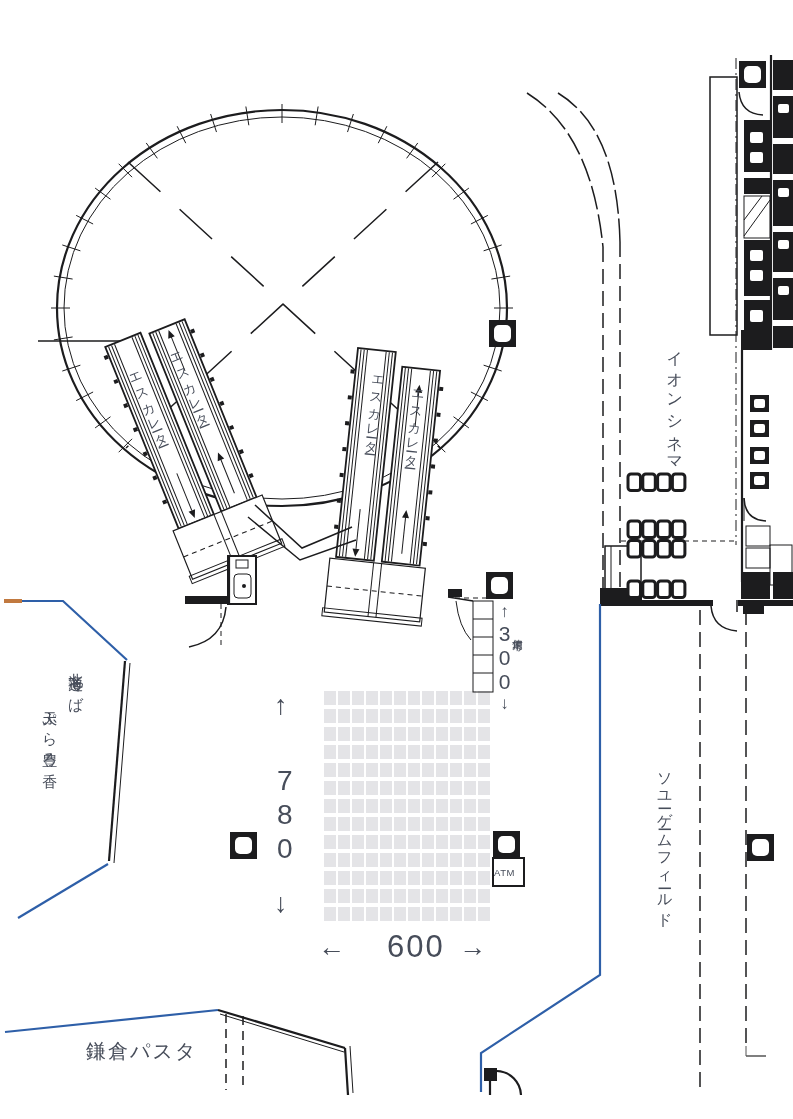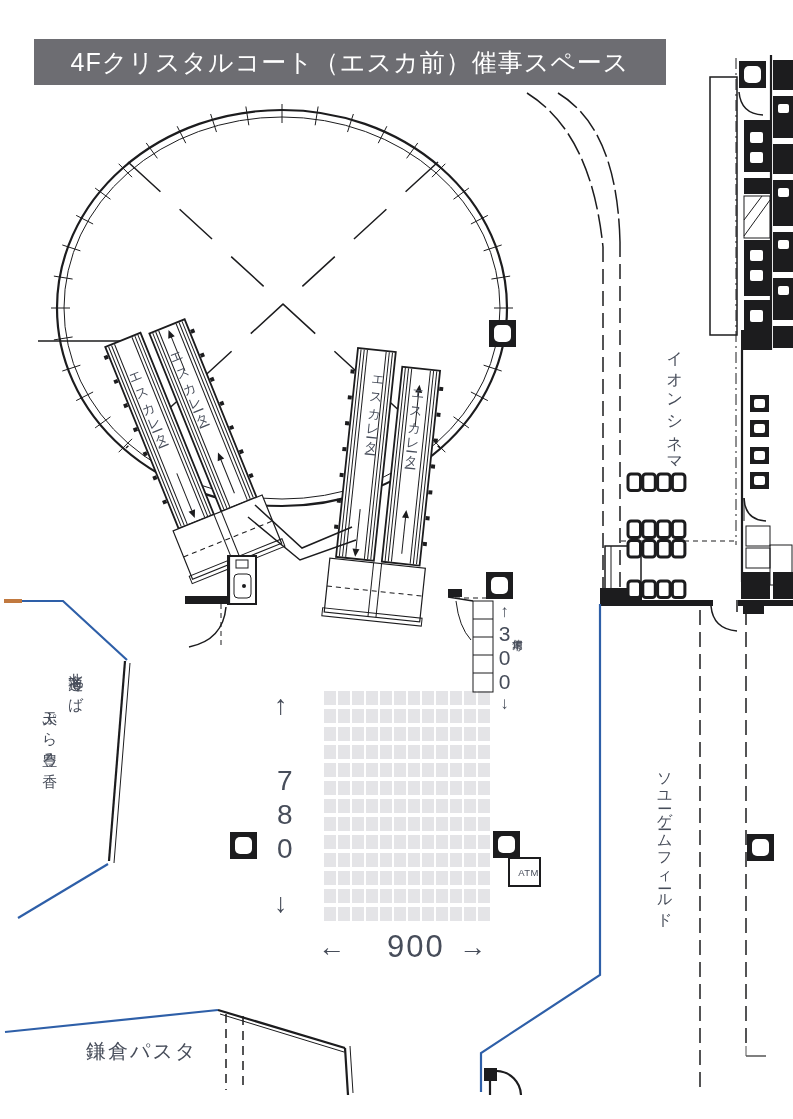--- a/index.html
+++ b/index.html
@@ -14,23 +14,23 @@
               column-gap:2px;row-gap:4px;grid-auto-rows:14px}
   .cell{background:var(--grid-fill)}
   .lbl{position:absolute;white-space:nowrap;color:var(--text);z-index:3}
   .vt{writing-mode:vertical-rl;text-orientation:upright;letter-spacing:2px;line-height:1.05}
   .esc{font-size:13px;letter-spacing:1px;transform-origin:top center}
   #banner{position:absolute;left:34px;top:39px;width:632px;height:46px;z-index:3;
           background:var(--banner-bg);color:#fff;font-size:25px;text-align:center;
           line-height:46px;letter-spacing:1px}
   .col{position:absolute;width:27px;height:27px;background:var(--line);z-index:3}
   .col::after{content:"";position:absolute;inset:5px;background:#fff;border-radius:5px}
-  #atm-box{position:absolute;left:508px;top:857px;width:29px;height:26px;z-index:3;
+  #atm-box{position:absolute;left:492px;top:857px;width:29px;height:26px;z-index:3;
            border:2px solid var(--line);background:#fff;display:flex;align-items:center;
-           justify-content:flex-end;font-size:9.5px;letter-spacing:0.5px}
+           justify-content:flex-start;font-size:9.5px;letter-spacing:0.5px}
   
   .ln {fill:none;stroke:var(--line);stroke-width:1.5}
   .ln1{fill:none;stroke:var(--line);stroke-width:1}
   .ln2{fill:none;stroke:var(--line);stroke-width:2.2}
   .fl {fill:var(--line);stroke:none}
   .wh {fill:#fff;stroke:var(--line)}
   .wf {fill:#fff;stroke:none}
   .bl {fill:none;stroke:var(--boundary-blue);stroke-width:2.2}
   .or {fill:none;stroke:var(--accent-orange);stroke-width:4}
   .gy {fill:none;stroke:#555}
@@ -39,21 +39,20 @@
   .dashM{stroke-dasharray:9 6}
   .dashS{stroke-dasharray:5 4}
   .dashX{stroke-dasharray:44 26}
   .dashDot{stroke-dasharray:11 4 2 4}
 </style>
 </head>
 <body>
 
 <div id="stage">
 
-  <div id="banner">4Fクリスタルコート（エスカ前）催事スペース</div>
 
   <div id="event-grid" style="grid-template-columns: repeat(12, 12px);">
       <div class="cell"></div>
       <div class="cell"></div>
       <div class="cell"></div>
       <div class="cell"></div>
       <div class="cell"></div>
       <div class="cell"></div>
       <div class="cell"></div>
       <div class="cell"></div>
@@ -503,21 +502,21 @@
   <div class="lbl vt" style="left:657px;top:762px;font-size:15px">ソユーゲームフィールド</div>
   <div class="lbl vt" style="left:68px;top:661px;font-size:15px">北海道そば</div>
   <div class="lbl vt" style="left:42px;top:700px;font-size:15px">天ぷら豊ろ香</div>
   <div class="lbl" style="left:86px;top:1038px;font-size:20px;letter-spacing:2px">鎌倉パスタ</div>
 
   <div class="lbl" style="left:274px;top:690px;font-size:27px">↑</div>
   <div class="lbl vt" style="left:270px;top:765px;font-size:28px;letter-spacing:3px">780</div>
   <div class="lbl" style="left:274px;top:888px;font-size:27px">↓</div>
 
   <div class="lbl" style="left:318px;top:932px;font-size:27px">←</div>
-  <div class="lbl" style="left:387px;top:929px;font-size:31px;letter-spacing:2px">900</div>
+  <div class="lbl" style="left:387px;top:929px;font-size:31px;letter-spacing:2px">600</div>
   <div class="lbl" style="left:459px;top:932px;font-size:27px">→</div>
 
   <div class="lbl vt" style="left:493px;top:602px;font-size:21px;letter-spacing:1px">
     <span style="font-size:17px">↑</span><span>300</span><span style="font-size:17px">↓</span>
   </div>
   <div class="lbl vt" style="left:512px;top:631px;font-size:10.5px;letter-spacing:1px">使用不可</div>
 
 </div>
 
 </body></html>

